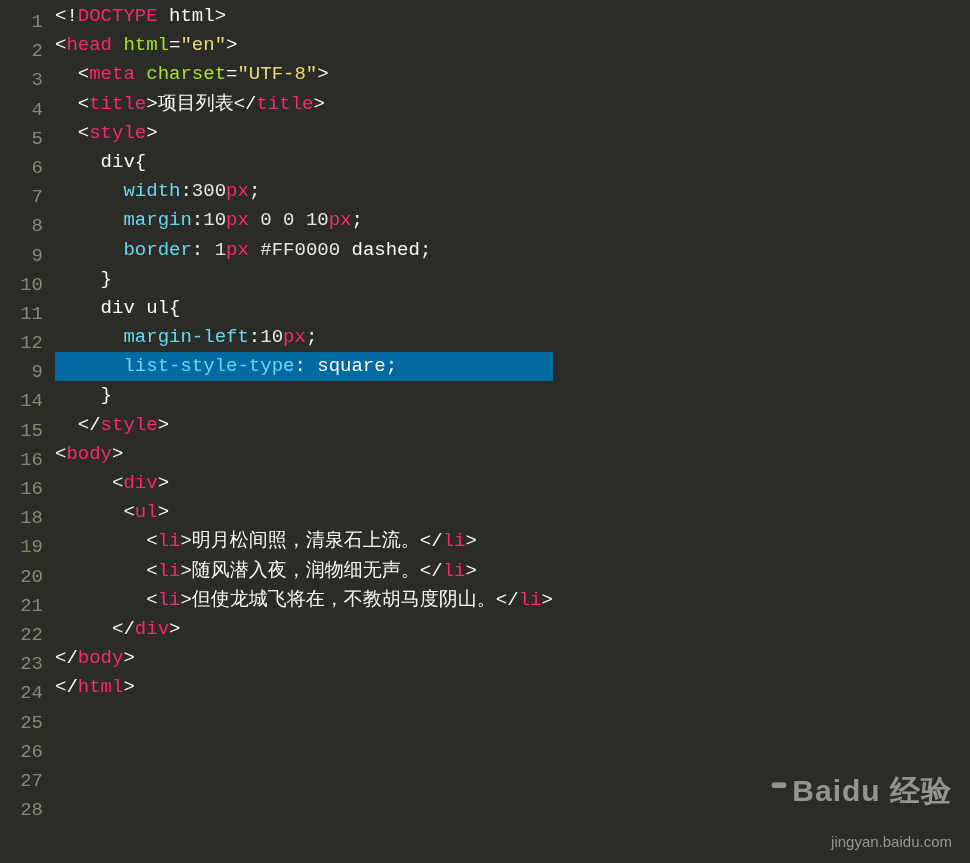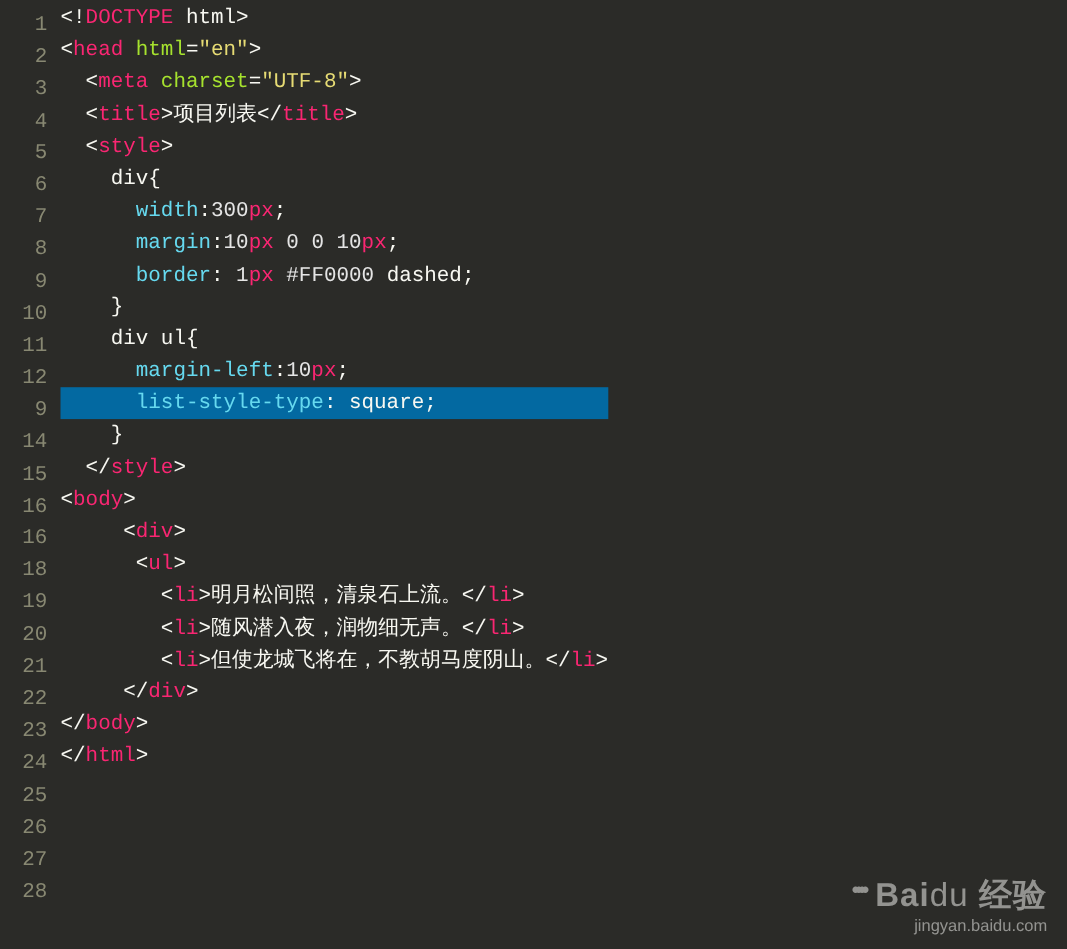--- a/index.html
+++ b/index.html
@@ -37,21 +37,21 @@
     right: 18px;
     bottom: 12px;
     text-align: right;
     color: #d8d8d5;
     opacity: 0.6;
     font-family: Arial, sans-serif;
     line-height: 1.2;
   }
   .watermark .logo { font-size: 30px; font-weight: bold; letter-spacing: 1px; }
   .watermark .paw { font-size: 20px; letter-spacing: -4px; display: inline-block; vertical-align: top; }
-  .watermark .sub { font-size: 15px; }
+  .watermark .sub { font-size: 15px; margin-top: 24px; }
 </style>
 </head>
 <body>
 
 <div class="editor">
   <div class="gutter">
       <div>1</div>
       <div>2</div>
       <div>3</div>
       <div>4</div>
@@ -104,17 +104,17 @@
       <div class="line"><span class="c-white">        &lt;</span><span class="c-red">li</span><span class="c-white">&gt;但使龙城飞将在，不教胡马度阴山。&lt;/</span><span class="c-red">li</span><span class="c-white">&gt;</span></div>
       <div class="line"><span class="c-white">     &lt;/</span><span class="c-red">div</span><span class="c-white">&gt;</span></div>
       <div class="line"><span class="c-white">&lt;/</span><span class="c-red">body</span><span class="c-white">&gt;</span></div>
       <div class="line"><span class="c-white">&lt;/</span><span class="c-red">html</span><span class="c-white">&gt;</span></div>
     </div>
 </div>
 
 <div class="watermark">
   <div class="logo">
     <span class="paw">••••</span>
-    <span>Bai</span><span style="font-weight:normal">du</span>
+    <span>Bai</span><span style="font-weight:bold">du</span>
     <span>经验</span>
   </div>
   <div class="sub">jingyan.baidu.com</div>
 </div>
 
 </body></html>

